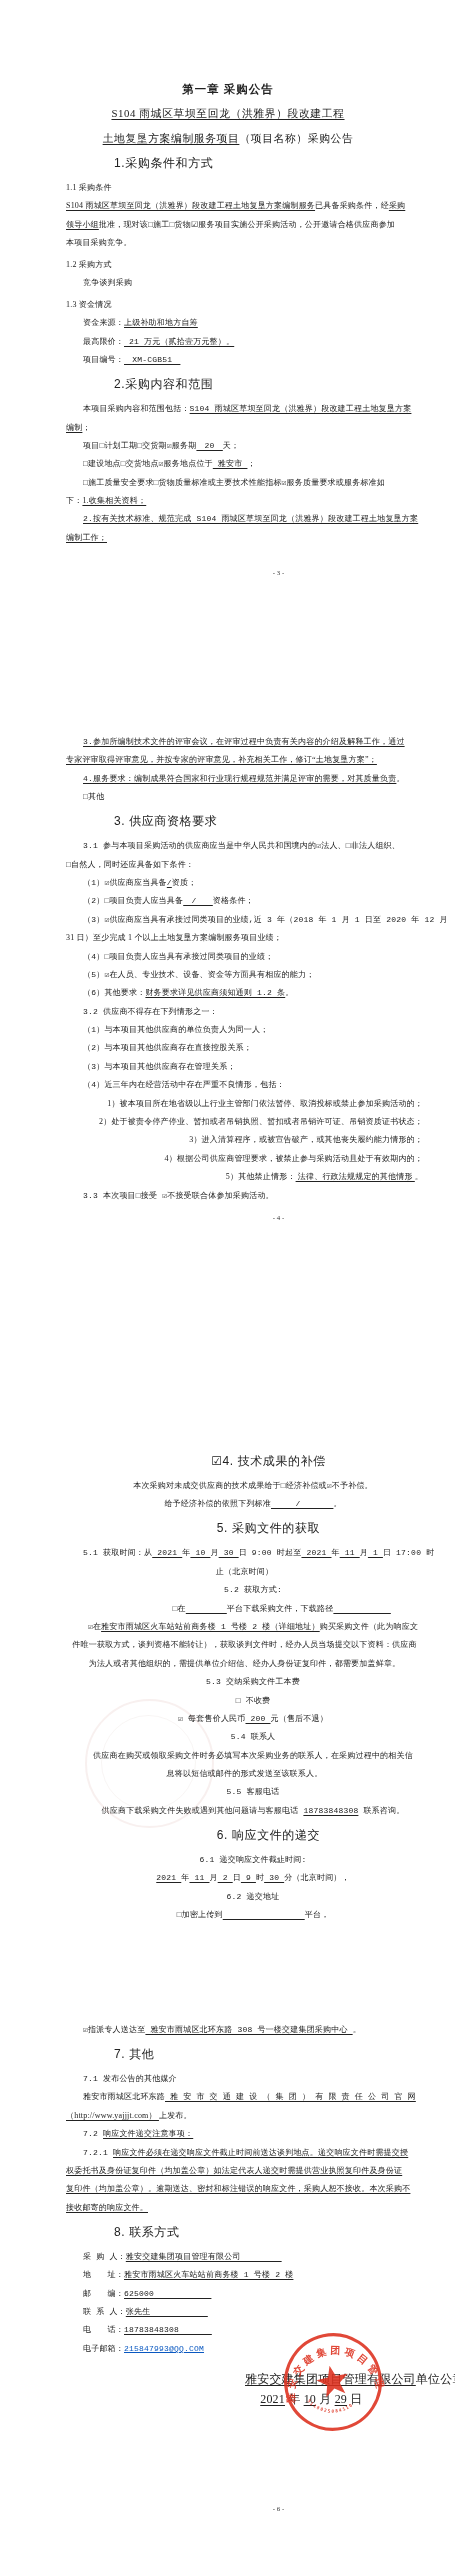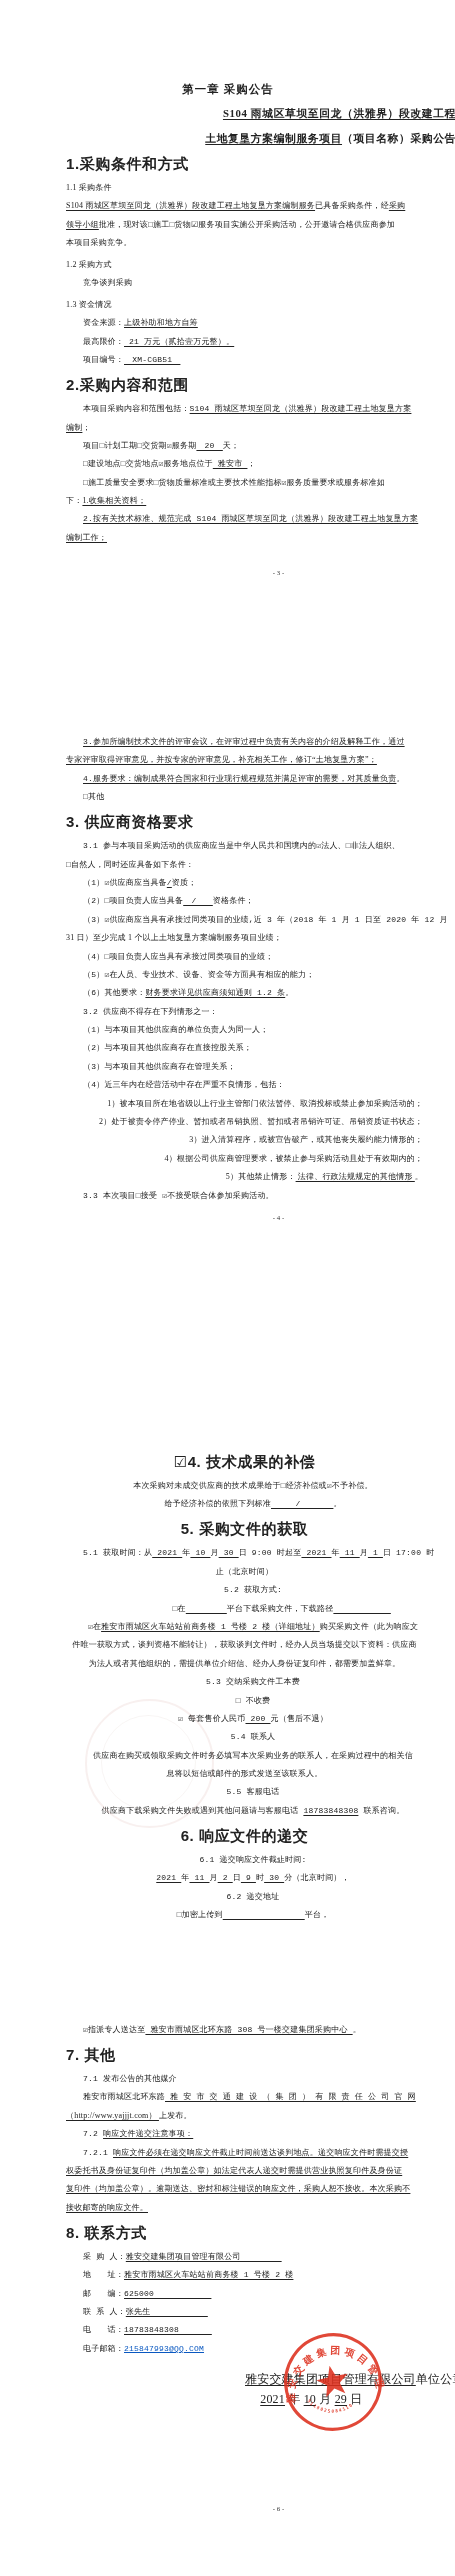--- a/index.html
+++ b/index.html
@@ -3,24 +3,24 @@
 <meta charset="utf-8">
 <style>
   html,body{margin:0;padding:0;background:#ffffff;}
   body{width:456px;height:2576px;position:relative;overflow:hidden;
        font-family:"Liberation Serif","DejaVu Serif",serif;color:#222;}
   .page{position:absolute;left:0;width:456px;box-sizing:border-box;
         padding-left:66px;padding-right:33px;}
   .blk{font-size:8px;line-height:15px;margin-bottom:3.4px;letter-spacing:0.2px;white-space:nowrap;}
   .chapter{font-size:11.4px;font-weight:bold;text-align:center;margin-left:-66px;margin-right:-33px;
            margin-bottom:6.8px;letter-spacing:1.1px;line-height:17px;}
-  .doctitle{font-size:10.8px;font-weight:bold;text-align:right;margin-left:-66px;margin-right:-33px;
+  .doctitle{font-size:10.8px;font-weight:normal;text-align:center;margin-left:-66px;margin-right:-33px;
             margin-bottom:9px;letter-spacing:0.6px;line-height:16px;}
-  .h{font-family:"Liberation Sans","DejaVu Sans",sans-serif;font-size:15px;font-weight:bold;
-     line-height:17px;margin-top:9px;margin-bottom:8px;letter-spacing:0.6px;}
+  .h{font-family:"Liberation Sans","DejaVu Sans",sans-serif;font-size:12px;font-weight:normal;
+     line-height:17px;margin-top:9px;margin-bottom:8px;letter-spacing:0.6px;margin-left:48px;}
   .s{margin-top:6.8px;}
   .i0{padding-left:0;}
   .i1{padding-left:17px;font-family:Liberation Mono, monospace;}
   .i2{padding-left:24px;text-align:right;}
   .u{text-decoration:underline;text-underline-offset:1.7px;}
   .lnk{color:#0a58c0;text-decoration:underline;text-underline-offset:1.1px;cursor:pointer;}
   .footer{position:absolute;left:258px;width:41px;text-align:center;font-size:6.8px;color:#333;
           font-family:"Liberation Serif","DejaVu Serif",serif;}
   .overlay-line{position:absolute;font-size:12px;letter-spacing:0.2px;white-space:nowrap;color:#222;}
   #stamp{position:absolute;left:281px;top:2330px;width:104px;height:104px;

